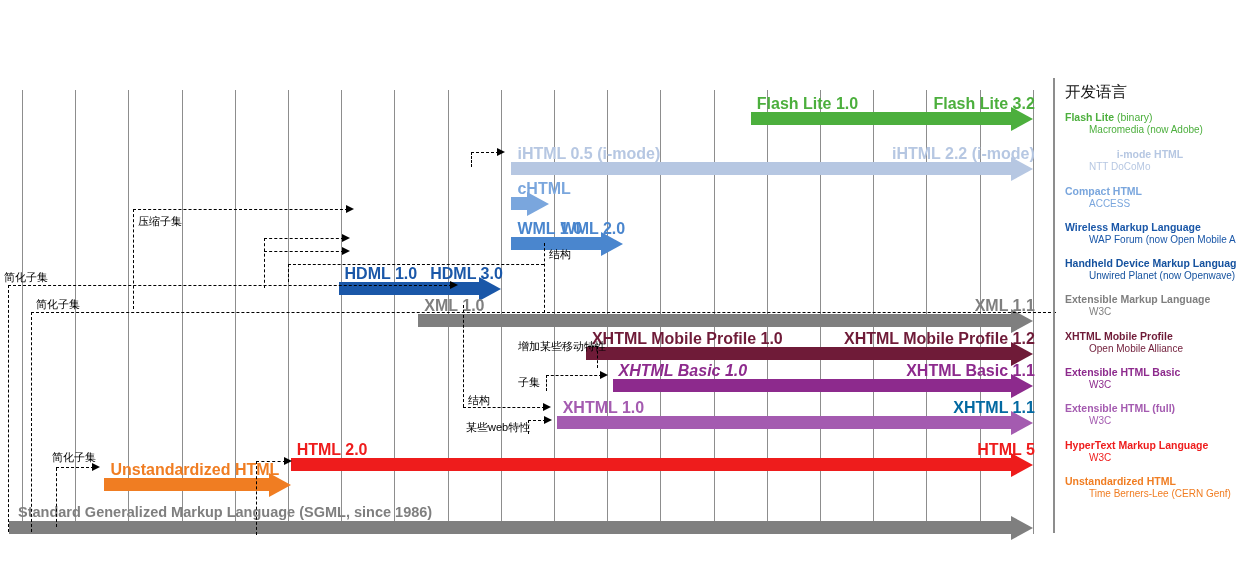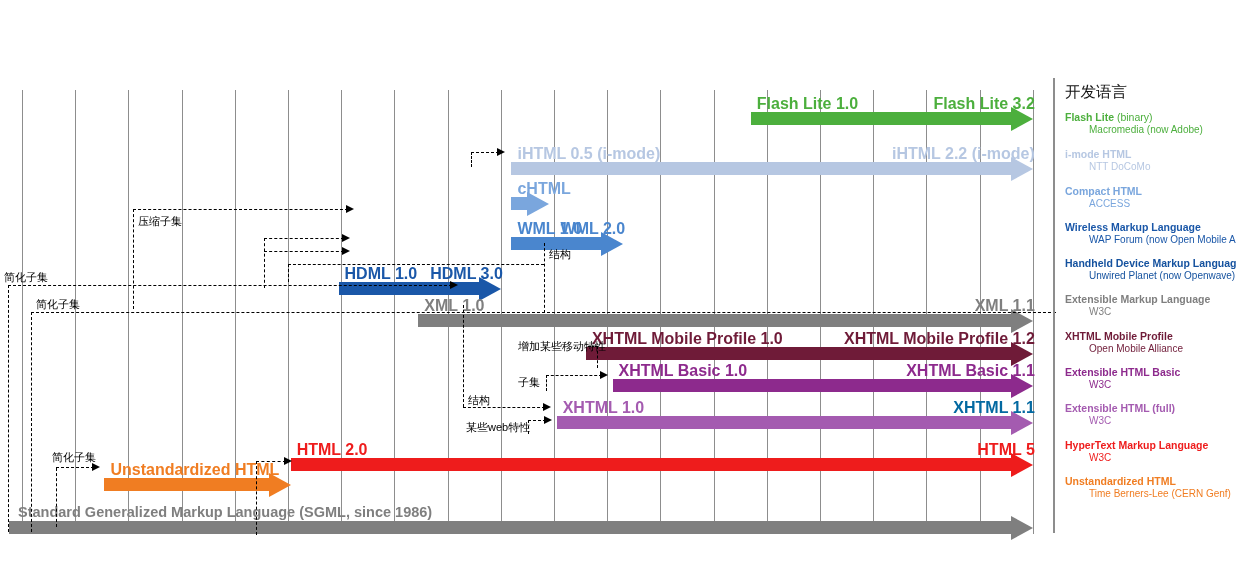--- a/index.html
+++ b/index.html
@@ -145,21 +145,21 @@
         <div class="bar" style="left: 585.92px; top: 257px; width: 446.88px;">
           <div class="body" style="width: 424.88px; background: rgb(111, 27, 56);"></div>
           <div class="head" style="left: 424.88px; border-left: 22px solid rgb(111, 27, 56);"></div>
         </div>
         <div class="bar-label" style="left: 591.92px; top: 240px; color: rgb(111, 27, 56);">XHTML Mobile Profile 1.0</div>
         <div class="bar-label r" style="left: 1034.8px; top: 240px; color: rgb(111, 27, 56);">XHTML Mobile Profile 1.2</div>
         <div class="bar" style="left: 612.52px; top: 289px; width: 420.28px;">
           <div class="body" style="width: 398.28px; background: rgb(141, 42, 141);"></div>
           <div class="head" style="left: 398.28px; border-left: 22px solid rgb(141, 42, 141);"></div>
         </div>
-        <div class="bar-label" style="left: 618.52px; top: 272px; color: rgb(141, 42, 141);">XHTML Basic 1.0</div>
+        <div class="bar-label" style="left: 618.52px; top: 272px; color: rgb(141, 42, 141); font-style: italic;">XHTML Basic 1.0</div>
         <div class="bar-label r" style="left: 1034.8px; top: 272px; color: rgb(141, 42, 141);">XHTML Basic 1.1</div>
         <div class="bar" style="left: 556.66px; top: 326px; width: 476.14px;">
           <div class="body" style="width: 454.14px; background: rgb(164, 91, 176);"></div>
           <div class="head" style="left: 454.14px; border-left: 22px solid rgb(164, 91, 176);"></div>
         </div>
         <div class="bar-label" style="left: 562.66px; top: 309px; color: rgb(164, 91, 176);">XHTML 1.0</div>
         <div class="bar-label r" style="left: 1034.8px; top: 309px; color: #0369a1;">XHTML 1.1</div>
         <div class="bar" style="left: 290.66px; top: 368px; width: 742.14px;">
           <div class="body" style="width: 720.14px; background: rgb(238, 28, 28);"></div>
           <div class="head" style="left: 720.14px; border-left: 22px solid rgb(238, 28, 28);"></div>
@@ -243,21 +243,21 @@
 
   <div id="legend">
     <div class="divider"></div>
     <div id="legend-title">开发语言</div>
     <div id="legend-items">
         <div class="leg-item" style="top: 33px;">
           <div class="leg-name" style="color: rgb(76, 175, 61);">Flash Lite<span class="sub"> (binary)</span></div>
           <div class="leg-org" style="color: rgb(76, 175, 61);">Macromedia (now Adobe)</div>
         </div>
         <div class="leg-item" style="top: 70px;">
-          <div class="leg-name" style="color: rgb(182, 199, 226);">i-mode HTML</div>
+          <div class="leg-name" style="color: rgb(182, 199, 226); text-align: center;">i-mode HTML</div>
           <div class="leg-org" style="color: rgb(182, 199, 226);">NTT DoCoMo</div>
         </div>
         <div class="leg-item" style="top: 107px;">
           <div class="leg-name" style="color: rgb(122, 166, 221);">Compact HTML</div>
           <div class="leg-org" style="color: rgb(122, 166, 221);">ACCESS</div>
         </div>
         <div class="leg-item" style="top: 143px;">
           <div class="leg-name" style="color: rgb(26, 87, 168);">Wireless Markup Language</div>
           <div class="leg-org" style="color: rgb(26, 87, 168);">WAP Forum (now Open Mobile Alliance)</div>
         </div>

